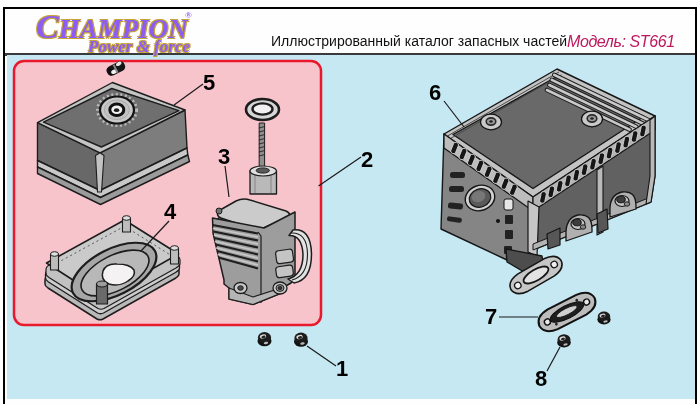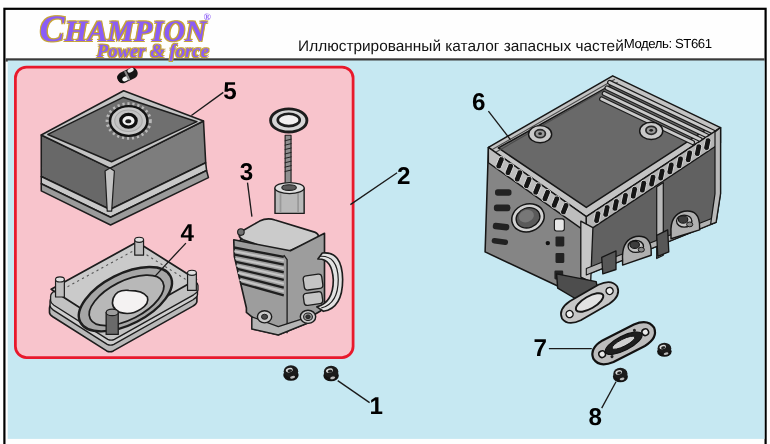--- a/index.html
+++ b/index.html
@@ -9,21 +9,21 @@
   #cyan{position:absolute;left:7px;top:55px;width:688px;height:344px;background:#c6e8f2;}
   #sep{position:absolute;left:5px;top:53px;width:690px;height:3px;background:#3a3a3a;}
   #logo{position:absolute;left:36px;top:8px;width:160px;height:46px;font-family:"Liberation Serif",serif;font-style:italic;font-weight:bold;color:#8b5cf6;}
   #champ{position:absolute;left:0px;top:0px;font-size:27px;letter-spacing:0px;
      text-shadow:-1px -1px 0 #c7a438, 1px -1px 0 #c7a438, -1px 1px 0 #c7a438, 1px 1px 0 #c7a438;}
   #champ .big{font-size:34px;}
   #reg{position:absolute;left:149px;top:2px;font-size:9px;font-style:normal;text-shadow:none;}
   #pf{position:absolute;left:52px;top:29px;font-size:17px;
      text-shadow:-1px -1px 0 #c7a438, 1px -1px 0 #c7a438, -1px 1px 0 #c7a438, 1px 1px 0 #c7a438;}
   #title{position:absolute;left:231px;top:33px;width:300px;font-size:14px;color:#111;margin-left:40px;}
-  #model{position:absolute;left:567px;top:33px;width:120px;font-size:12px;letter-spacing:-0.4px;color:#000000;}
+  #model{position:absolute;left:567px;top:33px;width:120px;font-size:16px;letter-spacing:-0.4px;color:#be185d;font-style:italic;}
   svg{position:absolute;left:0;top:0;}
 </style>
 </head>
 <body>
 <div id="frame"></div>
 <div id="sep"></div>
 <div id="cyan"></div>
 <div id="logo">
   <div id="champ"><span class="big">C</span>HAMPION</div>
   <div id="reg">®</div>

